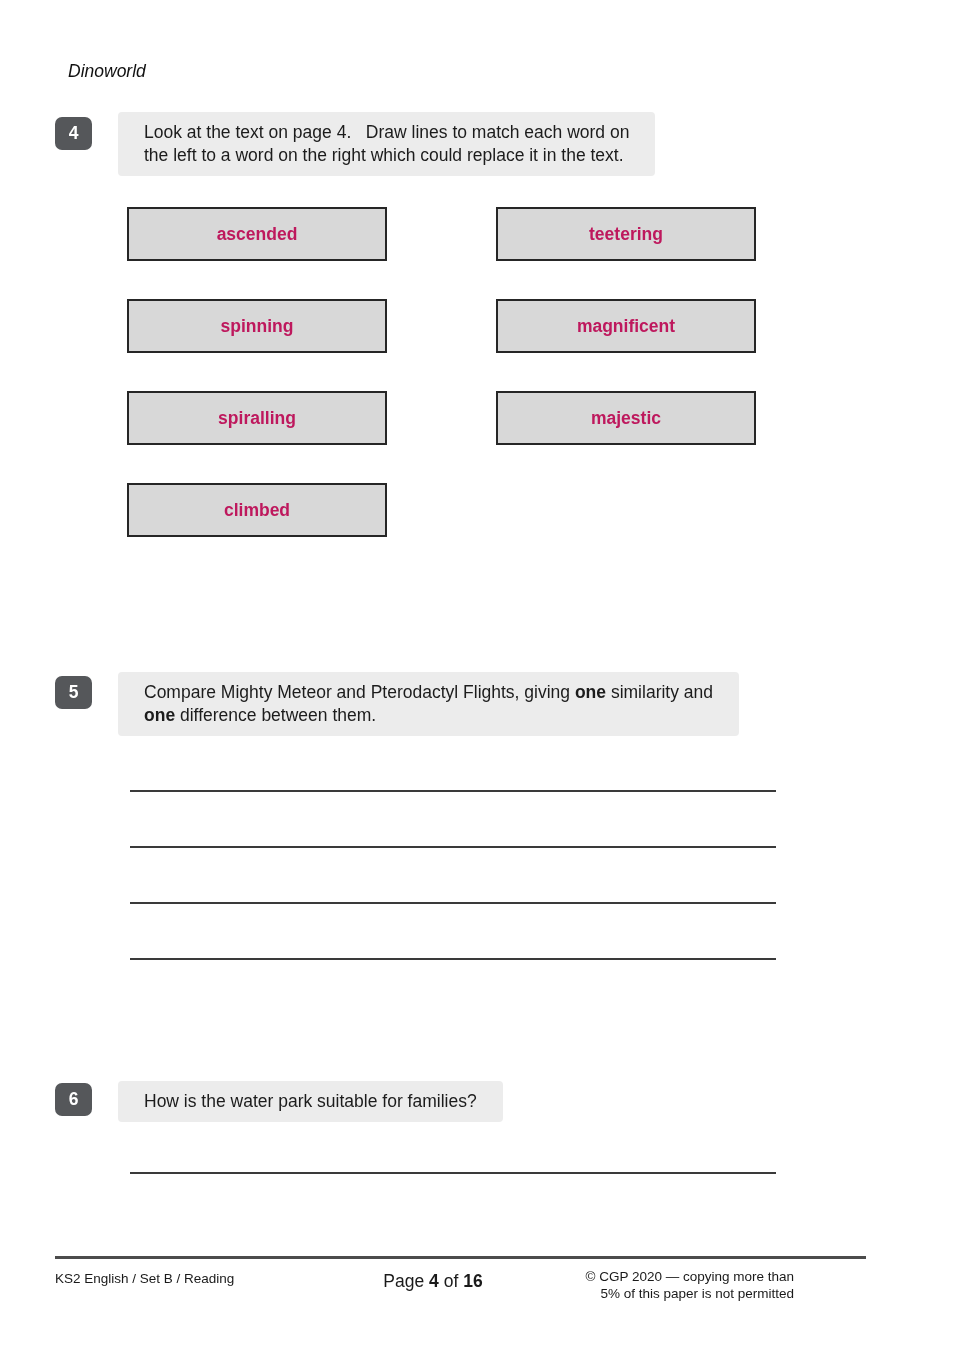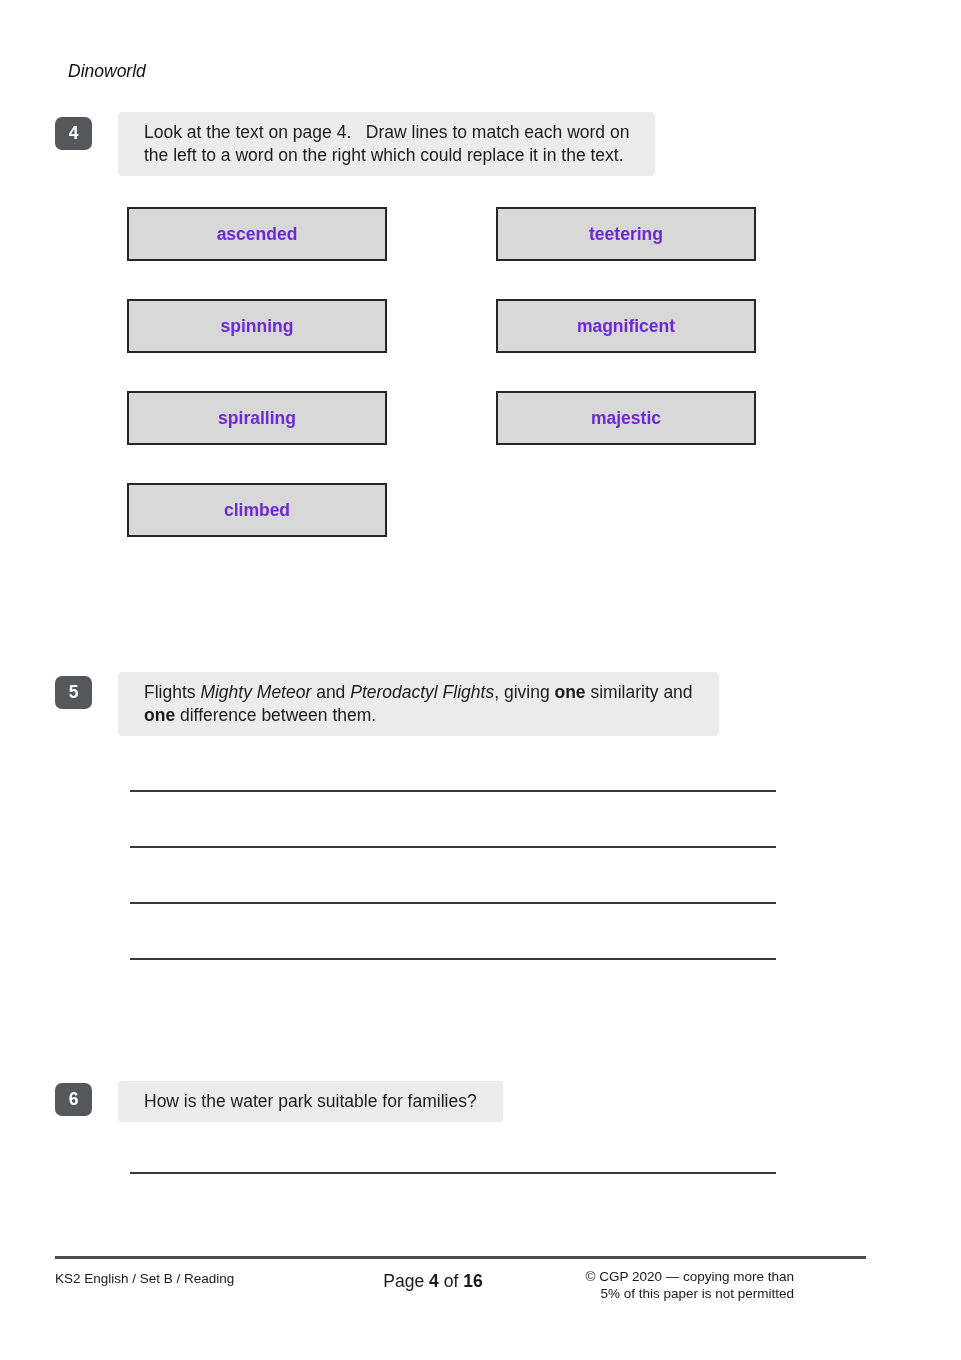--- a/index.html
+++ b/index.html
@@ -23,33 +23,33 @@
   #q6-badge { top:1083px; }
 
   .prompt {
     position:absolute; left:118px; background:#ececec; border-radius:4px;
     padding:9px 26px; font-size:17.5px; line-height:23px; color:#1c1c1c;
     white-space:pre; width:auto;
   }
   #q4-prompt { top:112px; }
   #q5-prompt { top:672px; }
   #q6-prompt { top:1081px; }
-  .it { font-style:italic; }
+  .it { }
   .bd { font-weight:700; }
 
   .word-grid {
     position:absolute; left:127px; top:207px;
     display:grid; grid-template-columns:260px 260px;
     column-gap:109px; row-gap:38px;
   }
   .word-box {
     width:260px; height:54px; box-sizing:border-box;
     background:#d8d8d8; border:2px solid #262626;
     display:flex; align-items:center; justify-content:center;
-    font-weight:700; font-size:17.5px; color:#6d28d9;
+    font-weight:700; font-size:17.5px; color:#be185d;
   }
 
   .ans-line {
     position:absolute; left:130px; width:646px; height:0;
     border-top:2px solid #3a3a3a;
   }
   #q5-line-1 { top:790px; }
   #q5-line-2 { top:846px; }
   #q5-line-3 { top:902px; }
   #q5-line-4 { top:958px; }
@@ -89,21 +89,21 @@
     <div class="word-box">majestic</div>
     <div class="word-box">climbed</div>
   </div>
 
   <div class="mark" id="q4-mark">
     <div class="mark-line"></div>
     <div class="mark-label">1 mark</div>
   </div>
 
   <div class="qbadge" id="q5-badge">5</div>
-  <div class="prompt" id="q5-prompt"><span>Flights </span><span class="it">Mighty Meteor</span><span> and </span><span class="it">Pterodactyl Flights</span><span>, giving </span><span class="bd">one</span><span> similarity and</span><br><span class="bd">one</span><span> difference between them.</span></div>
+  <div class="prompt" id="q5-prompt"><span>Compare </span><span class="it">Mighty Meteor</span><span> and </span><span class="it">Pterodactyl Flights</span><span>, giving </span><span class="bd">one</span><span> similarity and</span><br><span class="bd">one</span><span> difference between them.</span></div>
 
   <div class="ans-line" id="q5-line-1"></div>
   <div class="ans-line" id="q5-line-2"></div>
   <div class="ans-line" id="q5-line-3"></div>
   <div class="ans-line" id="q5-line-4"></div>
 
   <div class="mark" id="q5-mark">
     <div class="mark-line"></div>
     <div class="mark-label">2 marks</div>
   </div>

